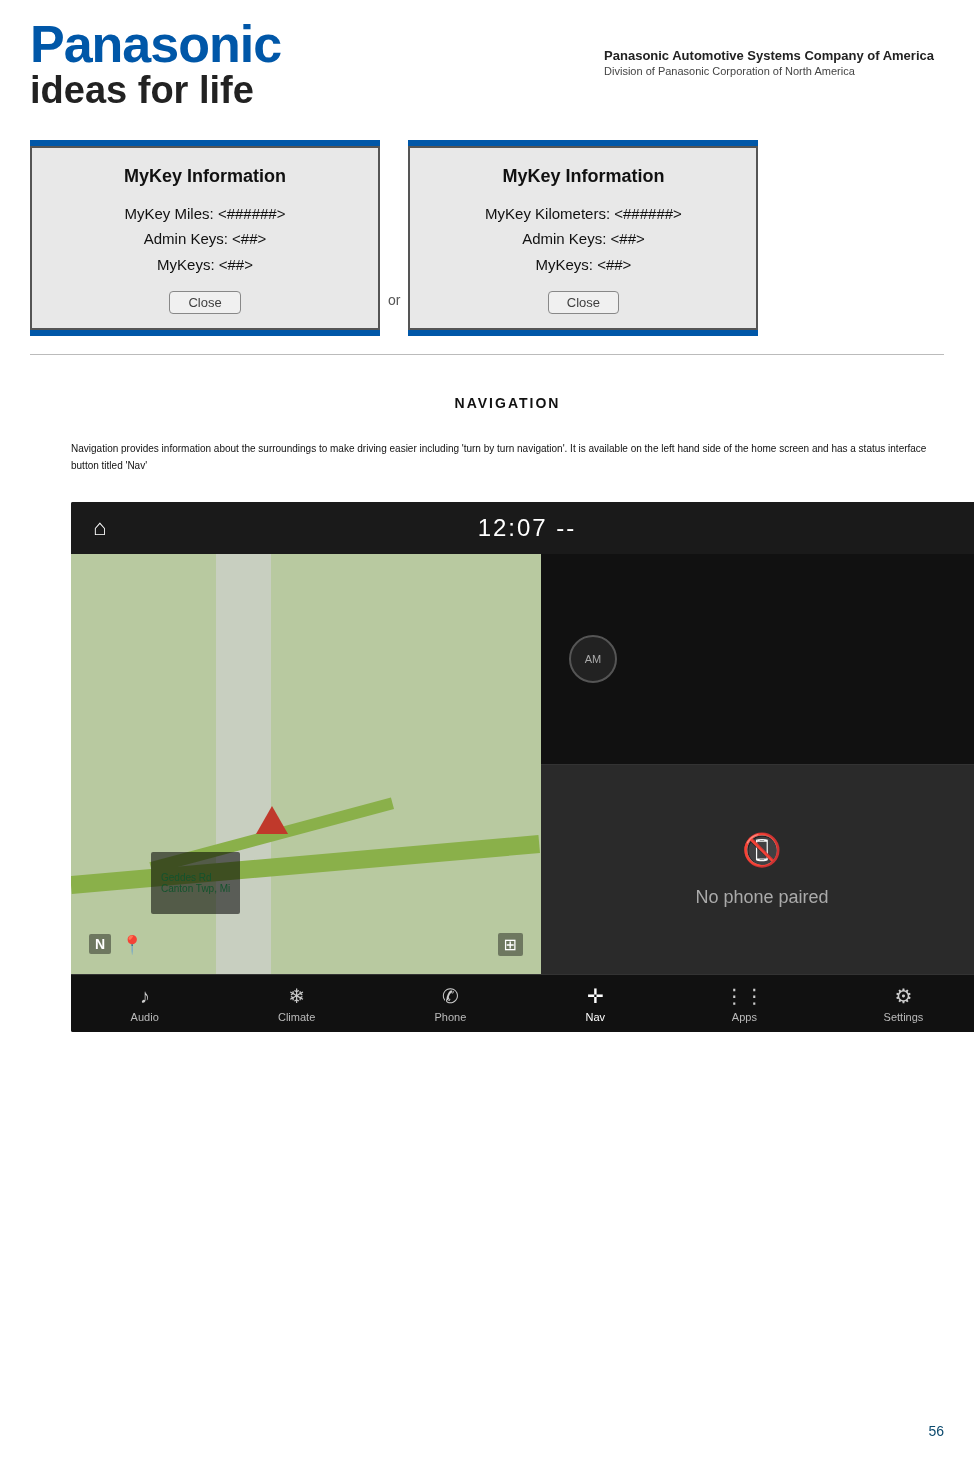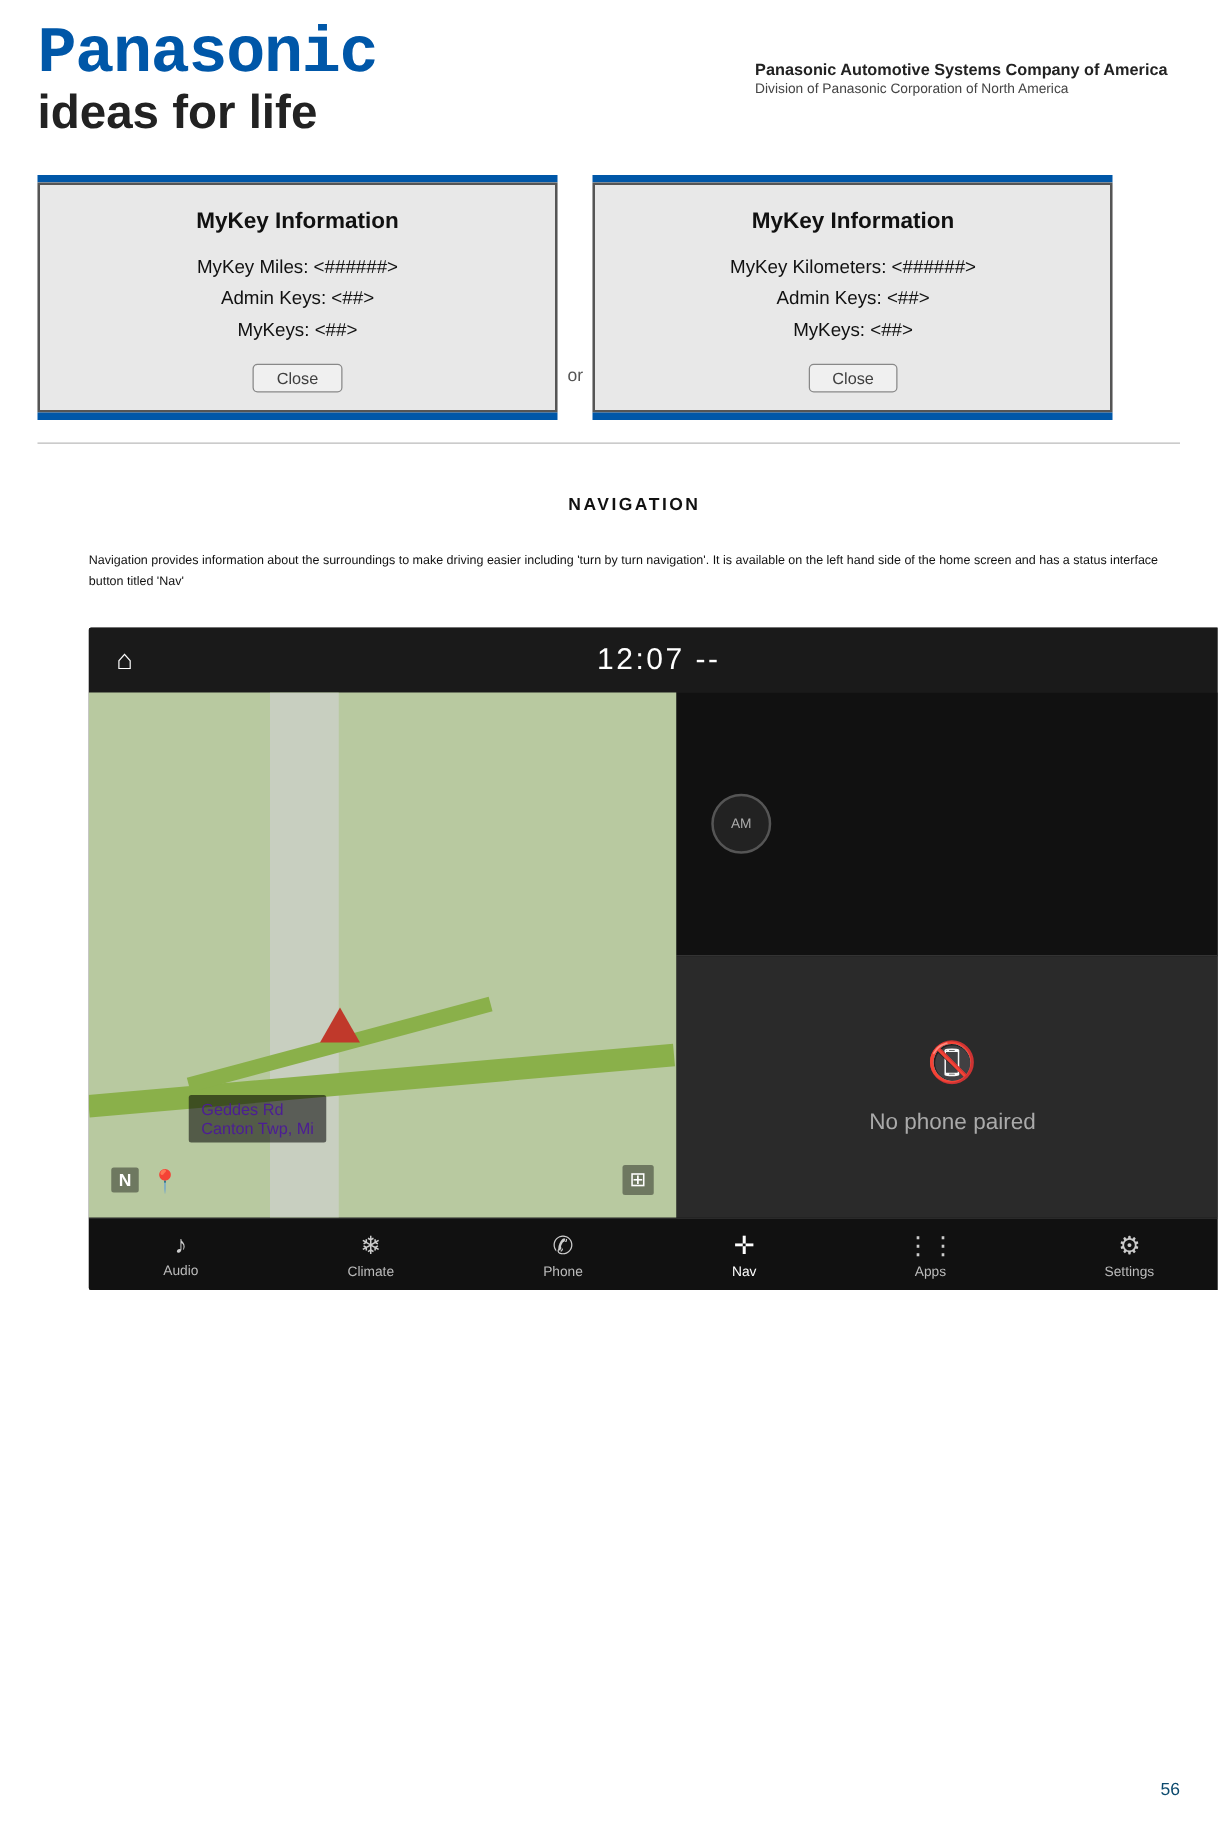--- a/index.html
+++ b/index.html
@@ -22,21 +22,20 @@
     .logo-area {
       display: flex;
       flex-direction: column;
     }
     .logo-panasonic {
       font-size: 52px;
       font-weight: bold;
       color: #0057a8;
       line-height: 1.0;
       letter-spacing: -1px;
-      font-family: Liberation Mono, monospace;
     }
     .logo-tagline {
       font-size: 38px;
       color: #222;
       font-weight: bold;
       line-height: 1.1;
     }
     .company-info {
       text-align: left;
       padding-top: 30px;
@@ -57,21 +56,21 @@
     .mykey-section {
       display: flex;
       align-items: flex-start;
       justify-content: flex-start;
       padding: 18px 30px 0 30px;
       gap: 0;
     }
     .mykey-card {
       border: 2px solid #555;
       background: #e8e8e8;
-      width: 416px;
+      width: 350px;
       padding: 18px 20px 14px 20px;
       text-align: center;
     }
     .mykey-card-title {
       font-size: 18px;
       font-weight: bold;
       color: #111;
       margin-bottom: 14px;
     }
     .mykey-card-body {
@@ -229,23 +228,23 @@
       height: 0;
       border-left: 16px solid transparent;
       border-right: 16px solid transparent;
       border-bottom: 28px solid #c0392b;
     }
     .map-street-label {
       position: absolute;
       bottom: 60px;
       left: 80px;
       background: rgba(0,0,0,0.55);
-      color: #4c1d95;
-      font-size: 13px;
-      padding: 4px 10px;
+      color: #14532d;
+      font-size: 10px;
+      padding: 20px 10px;
       border-radius: 2px;
     }
     .map-compass {
       position: absolute;
       bottom: 20px;
       left: 18px;
       color: #fff;
       font-size: 14px;
       font-weight: bold;
       background: rgba(0,0,0,0.4);

